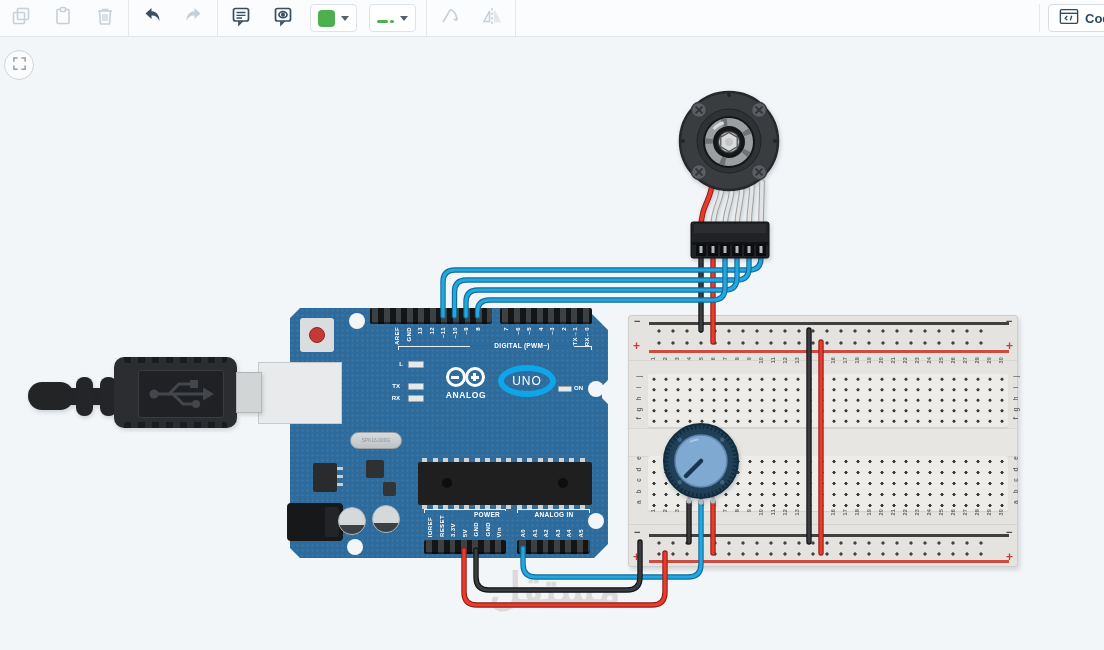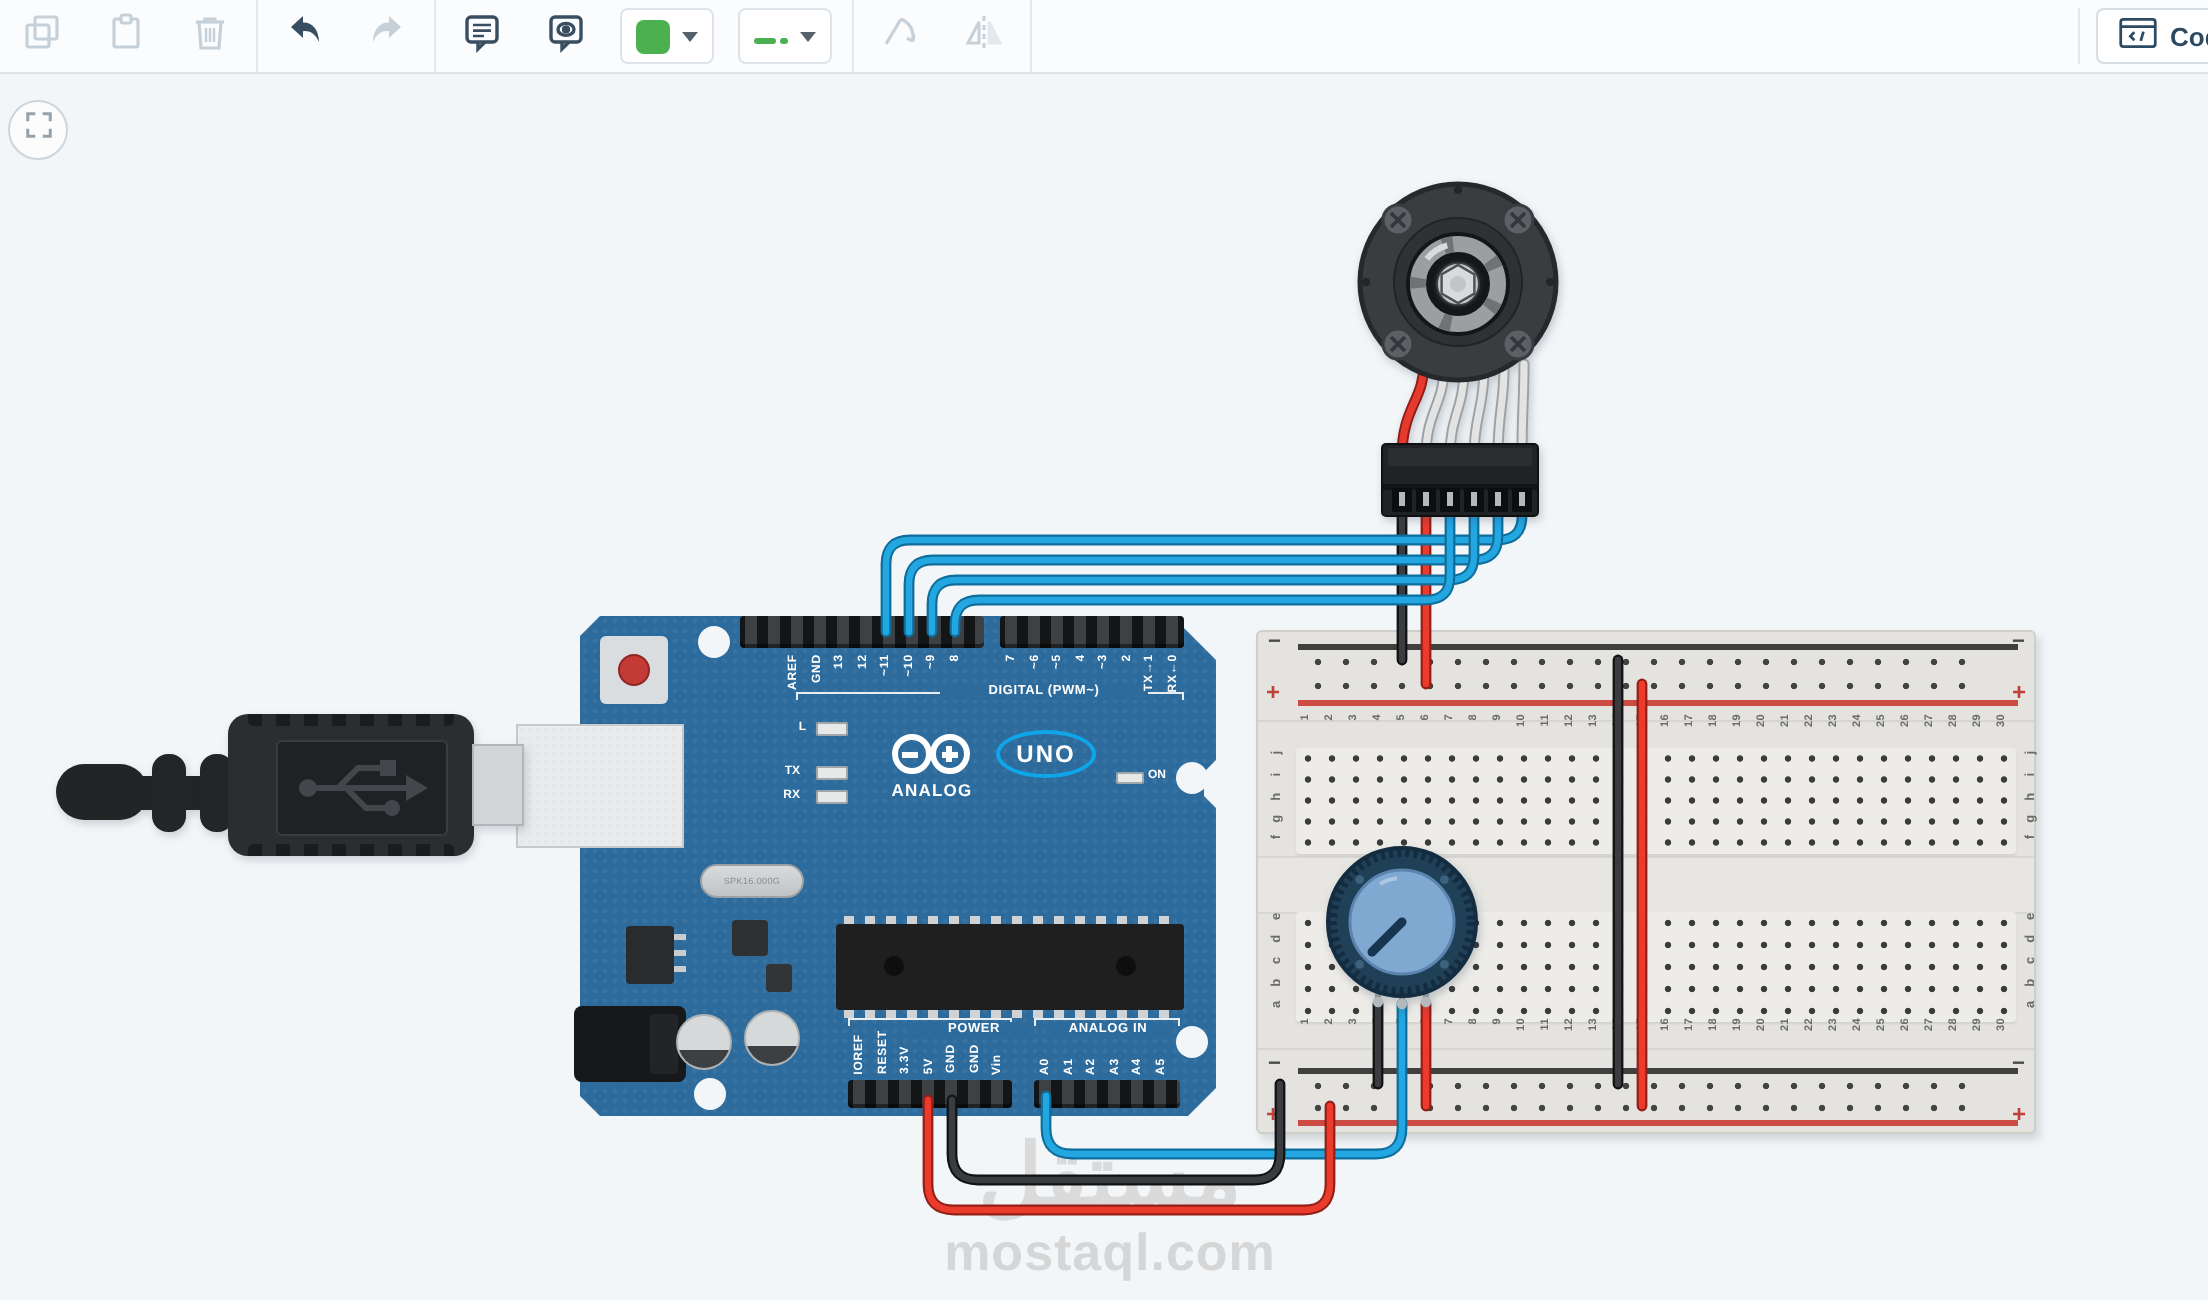--- a/index.html
+++ b/index.html
@@ -45,22 +45,22 @@
   .let{font:600 6.5px "Liberation Sans",sans-serif;color:#6b6b68;}
   .brktline{position:absolute;height:1px;background:#e9eef2;}
   .brktline:before,.brktline:after{content:"";position:absolute;top:0;width:1px;height:4px;background:#e9eef2;}
   .brktline:before{left:0;} .brktline:after{right:0;}
   .seclab{position:absolute;background:#2d6b9d;color:#fff;font-weight:bold;font-size:6.5px;
     text-align:center;letter-spacing:.3px;line-height:8px;}
   .led{position:absolute;height:7px;background:#e7e9e9;border:1px solid #9fa6aa;border-radius:1px;box-sizing:border-box;}
   .ledlab{position:absolute;color:#fff;font-weight:bold;font-size:6px;text-align:right;}
   .logoc{position:absolute;width:14px;height:14px;border:3.2px solid #fff;border-radius:50%;}
   .wbar{position:absolute;background:#fff;}
-  .uno-oval{position:absolute;left:208px;top:57px;width:46px;height:20px;border:2px solid #0ea5e9;
-    border-radius:50%;color:#fff;font-weight:bold;font-size:12px;text-align:center;line-height:20px;letter-spacing:1px;}
+  .uno-oval{position:absolute;left:208px;top:57px;width:46px;height:20px;border:6px solid #0ea5e9;
+    border-radius:50%;color:#fff;font-weight:normal;font-size:12px;text-align:center;line-height:20px;letter-spacing:1px;}
   .brand{position:absolute;left:146px;top:82px;width:60px;text-align:center;color:#fff;
     font-weight:bold;font-size:8.5px;letter-spacing:.6px;}
   .crystal{position:absolute;left:60px;top:124px;width:52px;height:17px;border-radius:9px;
     background:linear-gradient(180deg,#d8dbdc,#bfc3c5);border:1px solid #9ba1a4;box-sizing:border-box;
     color:#868c8f;font-size:4.5px;text-align:center;line-height:15px;letter-spacing:.2px;}
   .atmega{position:absolute;left:128px;top:154px;width:174px;height:43px;background:#1f1f1f;border-radius:2px;}
   .atmega:before,.atmega:after{content:"";position:absolute;left:4px;right:4px;height:4px;
     background:repeating-linear-gradient(90deg,#cfd3d5 0 5px,rgba(0,0,0,0) 5px 10.5px);}
   .atmega:before{top:-4px;} .atmega:after{bottom:-4px;}
   .dimple{position:absolute;width:10px;height:10px;border-radius:50%;background:#0e0e0e;}
@@ -209,21 +209,20 @@
 <div class="canvas">
 
   <div class="zoomfit">
     <span><svg viewBox="0 0 16 16" width="15" height="15" fill="none" stroke="#95a2ac" stroke-width="1.6">
           <path d="M2,6 V2 H6 M10,2 H14 V6 M14,10 V14 H10 M6,14 H2 V10"></path>
         </svg></span>
   </div>
 
   <div class="wmark">
     <div class="ar">مستقل</div>
-    <div class="dom">mostaql.com</div>
   </div>
 
   <div class="arduino">
     <div class="pcb"></div>
 
     <div class="usbport"></div>
 
     <div class="pjack">
         <i></i>
       </div>

